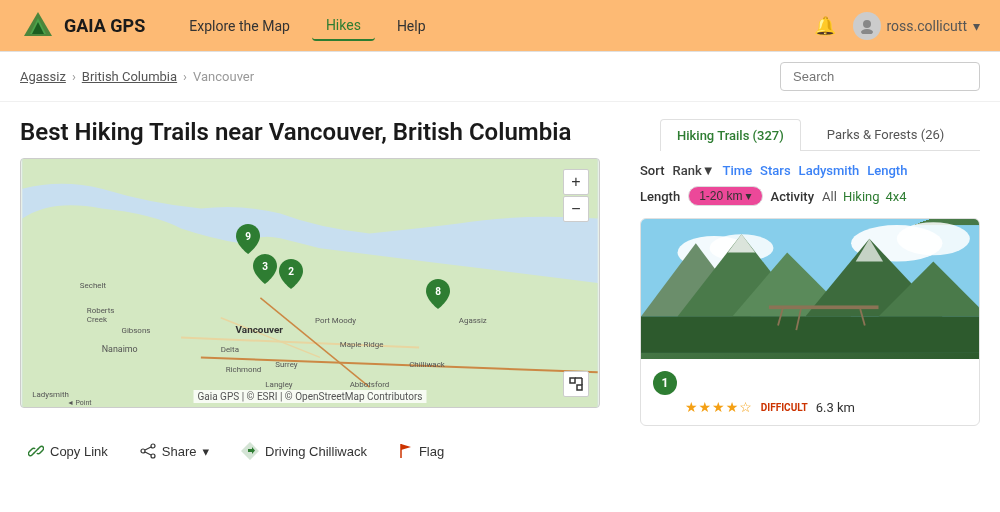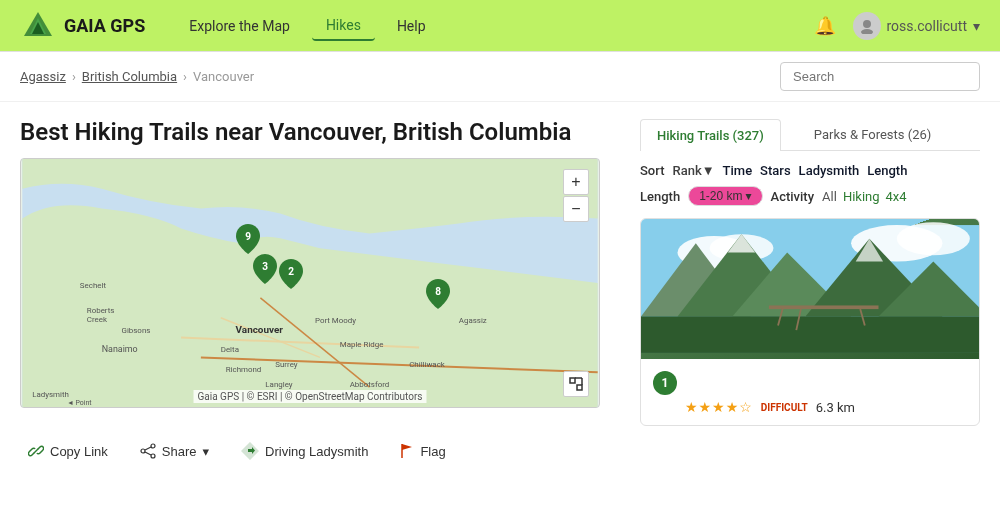--- a/index.html
+++ b/index.html
@@ -1,19 +1,19 @@
 <!DOCTYPE html>
 <html><head>
   <meta charset="utf-8">
   <style>
     * { box-sizing: border-box; margin: 0; padding: 0; }
     body { font-family: -apple-system, BlinkMacSystemFont, 'Segoe UI', Roboto, sans-serif; font-size: 14px; color: #333; background: #fff; width: 1000px; min-height: 512px; overflow: hidden; }
 
     
-    .header { display: flex; align-items: center; padding: 0 20px; height: 52px; background: #bef264; border-bottom: 1px solid #e0e0e0; gap: 30px; }
+    .header { display: flex; align-items: center; padding: 0 20px; height: 52px; background: #fdba74; border-bottom: 1px solid #e0e0e0; gap: 30px; }
     .logo { display: flex; align-items: center; gap: 8px; text-decoration: none; }
     .logo-text { font-size: 18px; font-weight: 700; color: #1a1a1a; }
     .nav-links { display: flex; align-items: center; gap: 8px; flex: 1; }
     .nav-link { padding: 6px 14px; text-decoration: none; color: #333; font-size: 14px; border-radius: 4px; }
     .nav-link.active { color: #2e7d32; border-bottom: 2px solid #2e7d32; }
     .header-right { display: flex; align-items: center; gap: 16px; margin-left: auto; }
     .bell-icon { font-size: 18px; color: #555; cursor: pointer; }
     .user-avatar { display: flex; align-items: center; gap: 6px; cursor: pointer; color: #555; font-size: 14px; }
     .avatar-circle { width: 28px; height: 28px; border-radius: 50%; background: #ccc; display: flex; align-items: center; justify-content: center; color: #666; font-size: 12px; }
 
@@ -33,28 +33,28 @@
     .map-btn { width: 26px; height: 26px; background: #fff; border: 1px solid #ccc; display: flex; align-items: center; justify-content: center; cursor: pointer; font-size: 16px; color: #333; border-radius: 2px; }
     .map-expand { position: absolute; bottom: 10px; right: 10px; width: 26px; height: 26px; background: #fff; border: 1px solid #ccc; display: flex; align-items: center; justify-content: center; cursor: pointer; border-radius: 2px; }
     .map-attribution { position: absolute; bottom: 4px; left: 50%; transform: translateX(-50%); font-size: 10px; color: #555; background: rgba(255,255,255,0.8); padding: 1px 4px; white-space: nowrap; }
 
     
     .map-actions { display: flex; align-items: center; gap: 16px; padding: 12px 0; flex-wrap: wrap; }
     .action-btn { display: flex; align-items: center; gap: 6px; background: none; border: none; cursor: pointer; font-size: 13px; color: #333; padding: 4px 8px; border-radius: 4px; margin-top: 18px; }
 
     
     .right-panel { flex: 1; min-width: 0; }
-    .tabs { display: flex; gap: 16px; border-bottom: 1px solid #e0e0e0; margin-bottom: 12px; }
+    .tabs { display: flex; gap: 9px; border-bottom: 1px solid #e0e0e0; margin-bottom: 12px; margin-left: 20px; }
     .tab { padding: 8px 16px; font-size: 13px; cursor: pointer; border: 1px solid transparent; border-bottom: none; text-decoration: none; color: #555; border-radius: 4px 4px 0 0; }
     .tab.active { border-color: #e0e0e0; background: #fff; color: #2e7d32; font-weight: 500; position: relative; bottom: -1px; z-index: 1; }
 
     
     .filters { display: flex; align-items: center; gap: 8px; flex-wrap: wrap; margin-bottom: 8px; font-size: 13px; }
     .filter-label { color: #333; font-weight: 500; }
-    .filter-link { color: #0f172a; text-decoration: none; font-weight: 500; }
+    .filter-link { color: #3b82f6; text-decoration: none; font-weight: 500; }
     .filter-link.active-sort { color: #404040; }
     .filter-dropdown { display: inline-flex; align-items: center; gap: 3px; background: #ec4899; border: 1px solid #ddd; border-radius: 12px; padding: 2px 10px; font-size: 12px; cursor: pointer; color: #333; }
     .activity-group { display: flex; align-items: center; gap: 6px; }
     .activity-link { color: #555; text-decoration: none; }
     .activity-link.hiking { color: #2e7d32; }
     .activity-link.fourx4 { color: #2e7d32; }
 
     
     .trail-card { background: #fff; border: 1px solid #e0e0e0; border-radius: 6px; overflow: hidden; display: flex; flex-direction: column; }
     .trail-img { width: 100%; height: 140px; object-fit: cover; background: linear-gradient(160deg, #87ceeb 0%, #87ceeb 40%, #4a7c4a 40%, #2d5a2d 100%); position: relative; overflow: hidden; }
@@ -223,21 +223,21 @@
             <line x1="5" y1="9" x2="11" y2="12" stroke="#333" stroke-width="1.2"></line>
           </svg>
         <span>Share</span>
         <span>▾</span>
       </button>
       <button class="action-btn">
         <svg width="18" height="18" viewBox="0 0 18 18">
           <polygon points="9,1 17,9 9,17 1,9" fill="#2e7d32" opacity="0.2" stroke="#2e7d32" stroke-width="1.5"></polygon>
           <path d="M7,10 L7,7 L11,7 L11,5 L14,8.5 L11,12 L11,10 Z" fill="#2e7d32"></path>
         </svg>
-        <span>Driving Ladysmith</span>
+        <span>Driving Chilliwack</span>
       </button>
       <button class="action-btn">
         <svg width="14" height="16" viewBox="0 0 14 16">
             <line x1="2" y1="1" x2="2" y2="15" stroke="#cc3300" stroke-width="1.5"></line>
             <path d="M2,1 L12,4 L2,7 Z" fill="#cc3300"></path>
           </svg>
         <span>Flag</span>
       </button>
     </div>
   </div>

